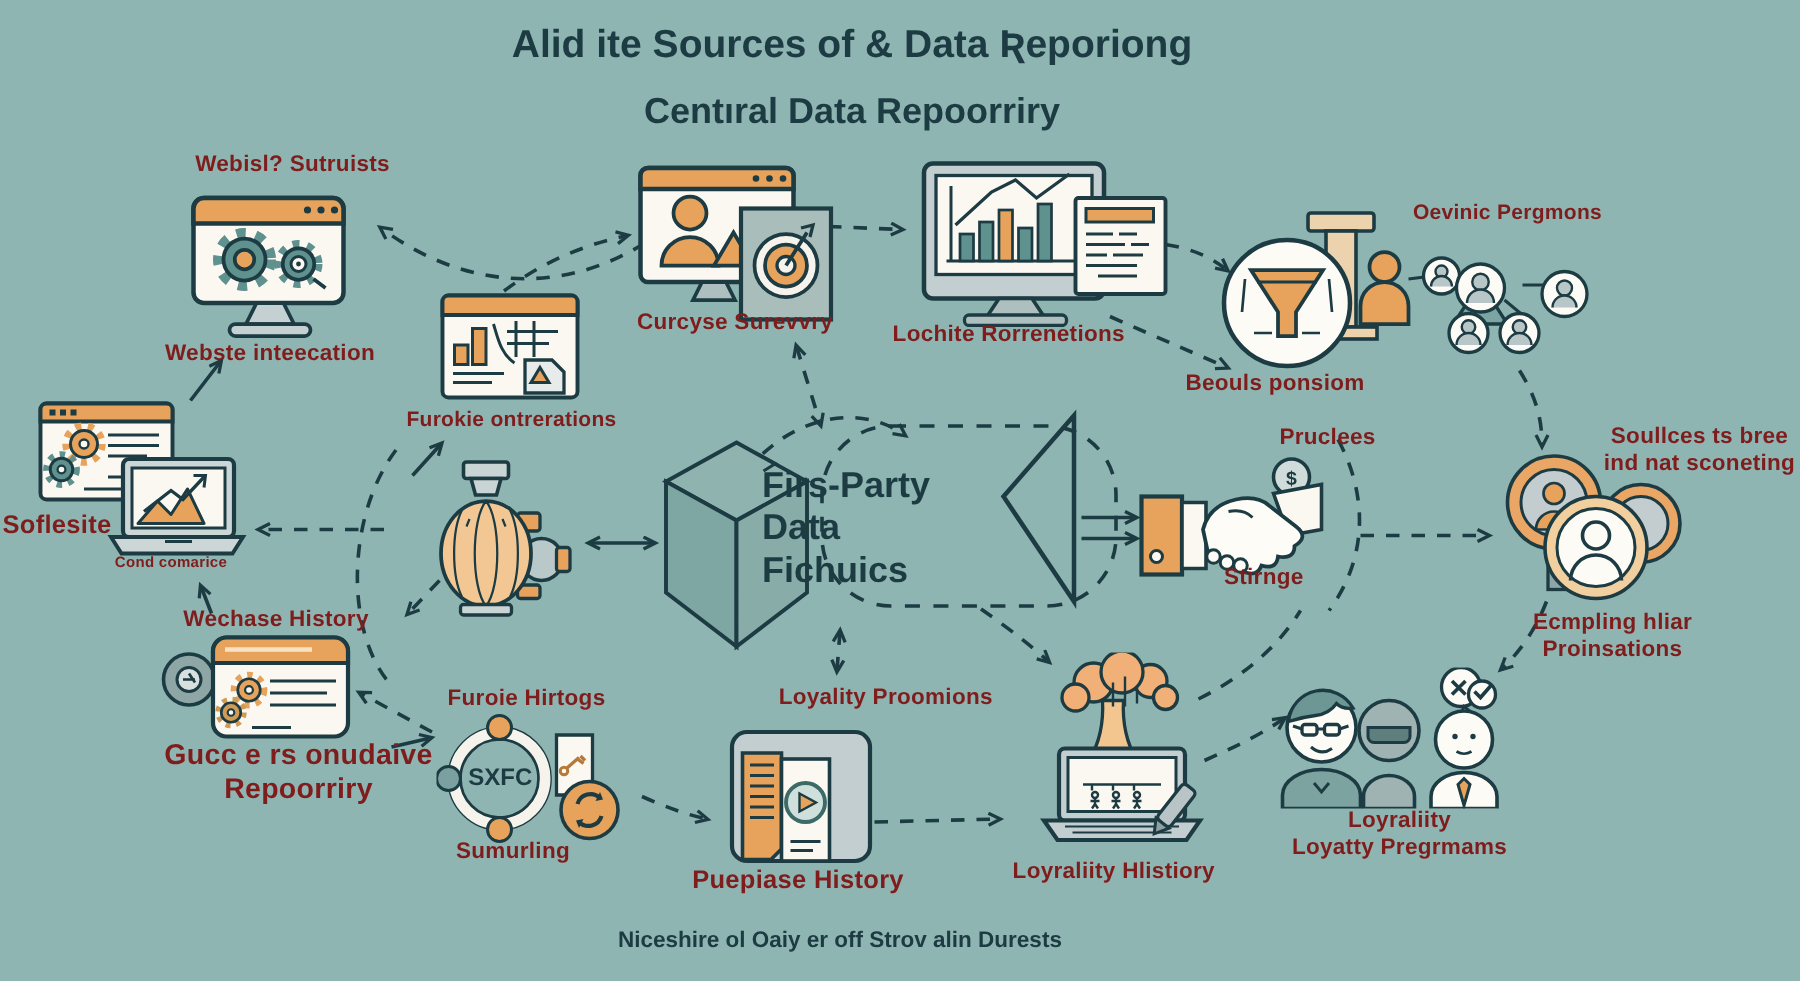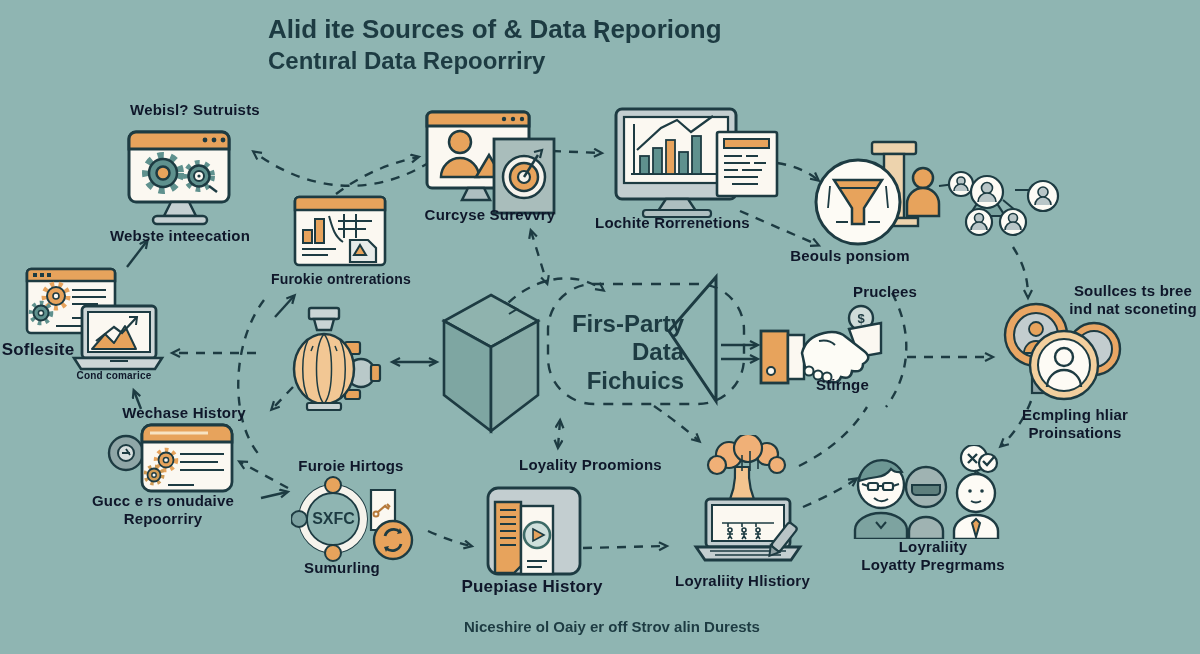--- a/index.html
+++ b/index.html
@@ -1,29 +1,29 @@
 <!DOCTYPE html>
 <html><head>
 <meta charset="utf-8">
 <style>
   html,body{margin:0;padding:0}
   body{width:1200px;height:654px;background:#8fb5b2;position:relative;overflow:hidden;
        font-family:"Liberation Sans",sans-serif;color:#1d3b42}
   .lbl{position:absolute;font-weight:700;font-size:14px;line-height:1.22;text-align:center;
-       color:#0f172a;letter-spacing:.2px;z-index:3}
-  .title{position:absolute;left:268px;top:14px;width:600px;z-index:3}
+       color:#7f1d1d;letter-spacing:.2px;z-index:3}
+  .title{position:absolute;left:268px;top:14px;width:600px;text-align:center;z-index:3}
   .title .t1{font-size:26px;font-weight:800}
-  .title .t2{font-size:24px;font-weight:800;margin-top:2px}
-  .center-text{position:absolute;left:508px;top:310px;width:176px;text-align:right;
+  .title .t2{font-size:24px;font-weight:800;margin-top:16px}
+  .center-text{position:absolute;left:508px;top:310px;width:176px;text-align:left;
        font-size:24px;font-weight:800;line-height:1.18;z-index:3}
   .icon{position:absolute;z-index:2}
   #arrows{position:absolute;left:0;top:0;z-index:1;pointer-events:none}
   .ring-txt{position:absolute;left:307px;top:510px;width:53px;text-align:center;
        font-size:16px;font-weight:800;z-index:3}
-  .footer{position:absolute;left:412px;top:618px;width:400px;text-align:center;
+  .footer{position:absolute;left:412px;top:618px;width:400px;text-align:left;
        font-size:15px;font-weight:700;z-index:3}
   svg{display:block}
 </style>
 </head>
 <body>
 
 <svg id="arrows" width="1200" height="654">
   <defs>
     <marker id="ah" markerWidth="14" markerHeight="14" refX="8" refY="5" orient="auto-start-reverse" markerUnits="userSpaceOnUse">
       <path d="M1 1 L9 5 L1 9" fill="none" stroke="#1d3b42" stroke-width="2.2"></path>
@@ -168,20 +168,21 @@
     <rect x="56" y="80" width="48" height="8" fill="#edd3ad" stroke="#1d3b42" stroke-width="2.4"></rect>
     <circle cx="44" cy="64" r="42" fill="#fdfbf5" stroke="#1d3b42" stroke-width="3"></circle>
     <path d="M20 42 H68 L50 70 v16 h-12 V70 Z" fill="#e7a35c" stroke="#1d3b42" stroke-width="2.5"></path>
     <path d="M24 50 h40" stroke="#1d3b42" stroke-width="2"></path>
     <path d="M16 48 l-2 22 M72 48 l2 22 M22 84 h12 M54 84 h12" stroke="#1d3b42" stroke-width="1.8" fill="none"></path>
   </svg>
 </div>
 <div class="lbl" style="left:770px;top:247px;width:160px;font-size:15px">Beouls ponsiom</div>
 
 <div class="lbl" style="left:905px;top:133px;width:200px">
+  <div>Oevinic Pergmons</div>
 </div>
 <div class="icon" style="left:903px;top:160px">
   <svg width="180" height="82">
     <path d="M36 26 L52 24 M66 26 H82 M100 40 l12 10 M92 44 l-12 8 M112 30 h18" stroke="#1d3b42" stroke-width="2"></path>
     <circle cx="20" cy="18" r="10" fill="#e7a35c" stroke="#1d3b42" stroke-width="2.5"></circle>
     <path d="M4 56 V44 a16 16 0 0 1 32 0 v12 Z" fill="#e7a35c" stroke="#1d3b42" stroke-width="2.5"></path>
     <path d="M66 56 L84 28 L102 56 Z" fill="#7ba5a2" stroke="#1d3b42" stroke-width="2.2"></path>
     <g fill="#fdfbf5" stroke="#1d3b42" stroke-width="2.2">
       <circle cx="58" cy="24" r="12"></circle>
         <circle cx="84" cy="32" r="16"></circle>
@@ -246,21 +247,21 @@
     <path d="M46 11 h58" stroke="#f7e3c3" stroke-width="3"></path>
     <circle cx="62" cy="38" r="10" fill="none" stroke="#e7a35c" stroke-width="4.5" stroke-dasharray="3.6 4"></circle>
     <circle cx="62" cy="38" r="7.5" fill="#e7a35c" stroke="#1d3b42" stroke-width="1.8"></circle>
     <circle cx="62" cy="38" r="2.6" fill="#fbf8f1" stroke="#1d3b42" stroke-width="1.5"></circle>
     <circle cx="50" cy="53" r="8.5" fill="none" stroke="#cf9b55" stroke-width="4" stroke-dasharray="3.2 3.6"></circle>
     <circle cx="50" cy="53" r="6.5" fill="#cf9b55" stroke="#1d3b42" stroke-width="1.8"></circle>
     <circle cx="50" cy="53" r="2.2" fill="#fbf8f1" stroke="#1d3b42" stroke-width="1.4"></circle>
     <path d="M76 32 h44 M76 40 h38 M76 48 h44 M64 63 h26" stroke="#1d3b42" stroke-width="2"></path>
   </svg>
 </div>
-<div class="lbl" style="left:68px;top:492px;width:190px;font-size:15px">
+<div class="lbl" style="left:104px;top:492px;width:190px;font-size:19px">
   <div>Gucc e rs onudaive</div>
   <div>Repoorriry</div>
 </div>
 
 <div class="lbl" style="left:276px;top:457px;width:150px;font-size:15px">Furoie Hirtogs</div>
 <div class="icon" style="left:291px;top:476px">
   <svg width="132" height="86">
     <circle cx="42" cy="43" r="34" fill="none" stroke="#1d3b42" stroke-width="1.8"></circle>
     <circle cx="42" cy="43" r="30" fill="none" stroke="#f6f3ec" stroke-width="8"></circle>
     <circle cx="42" cy="43" r="26" fill="none" stroke="#1d3b42" stroke-width="1.8"></circle>

